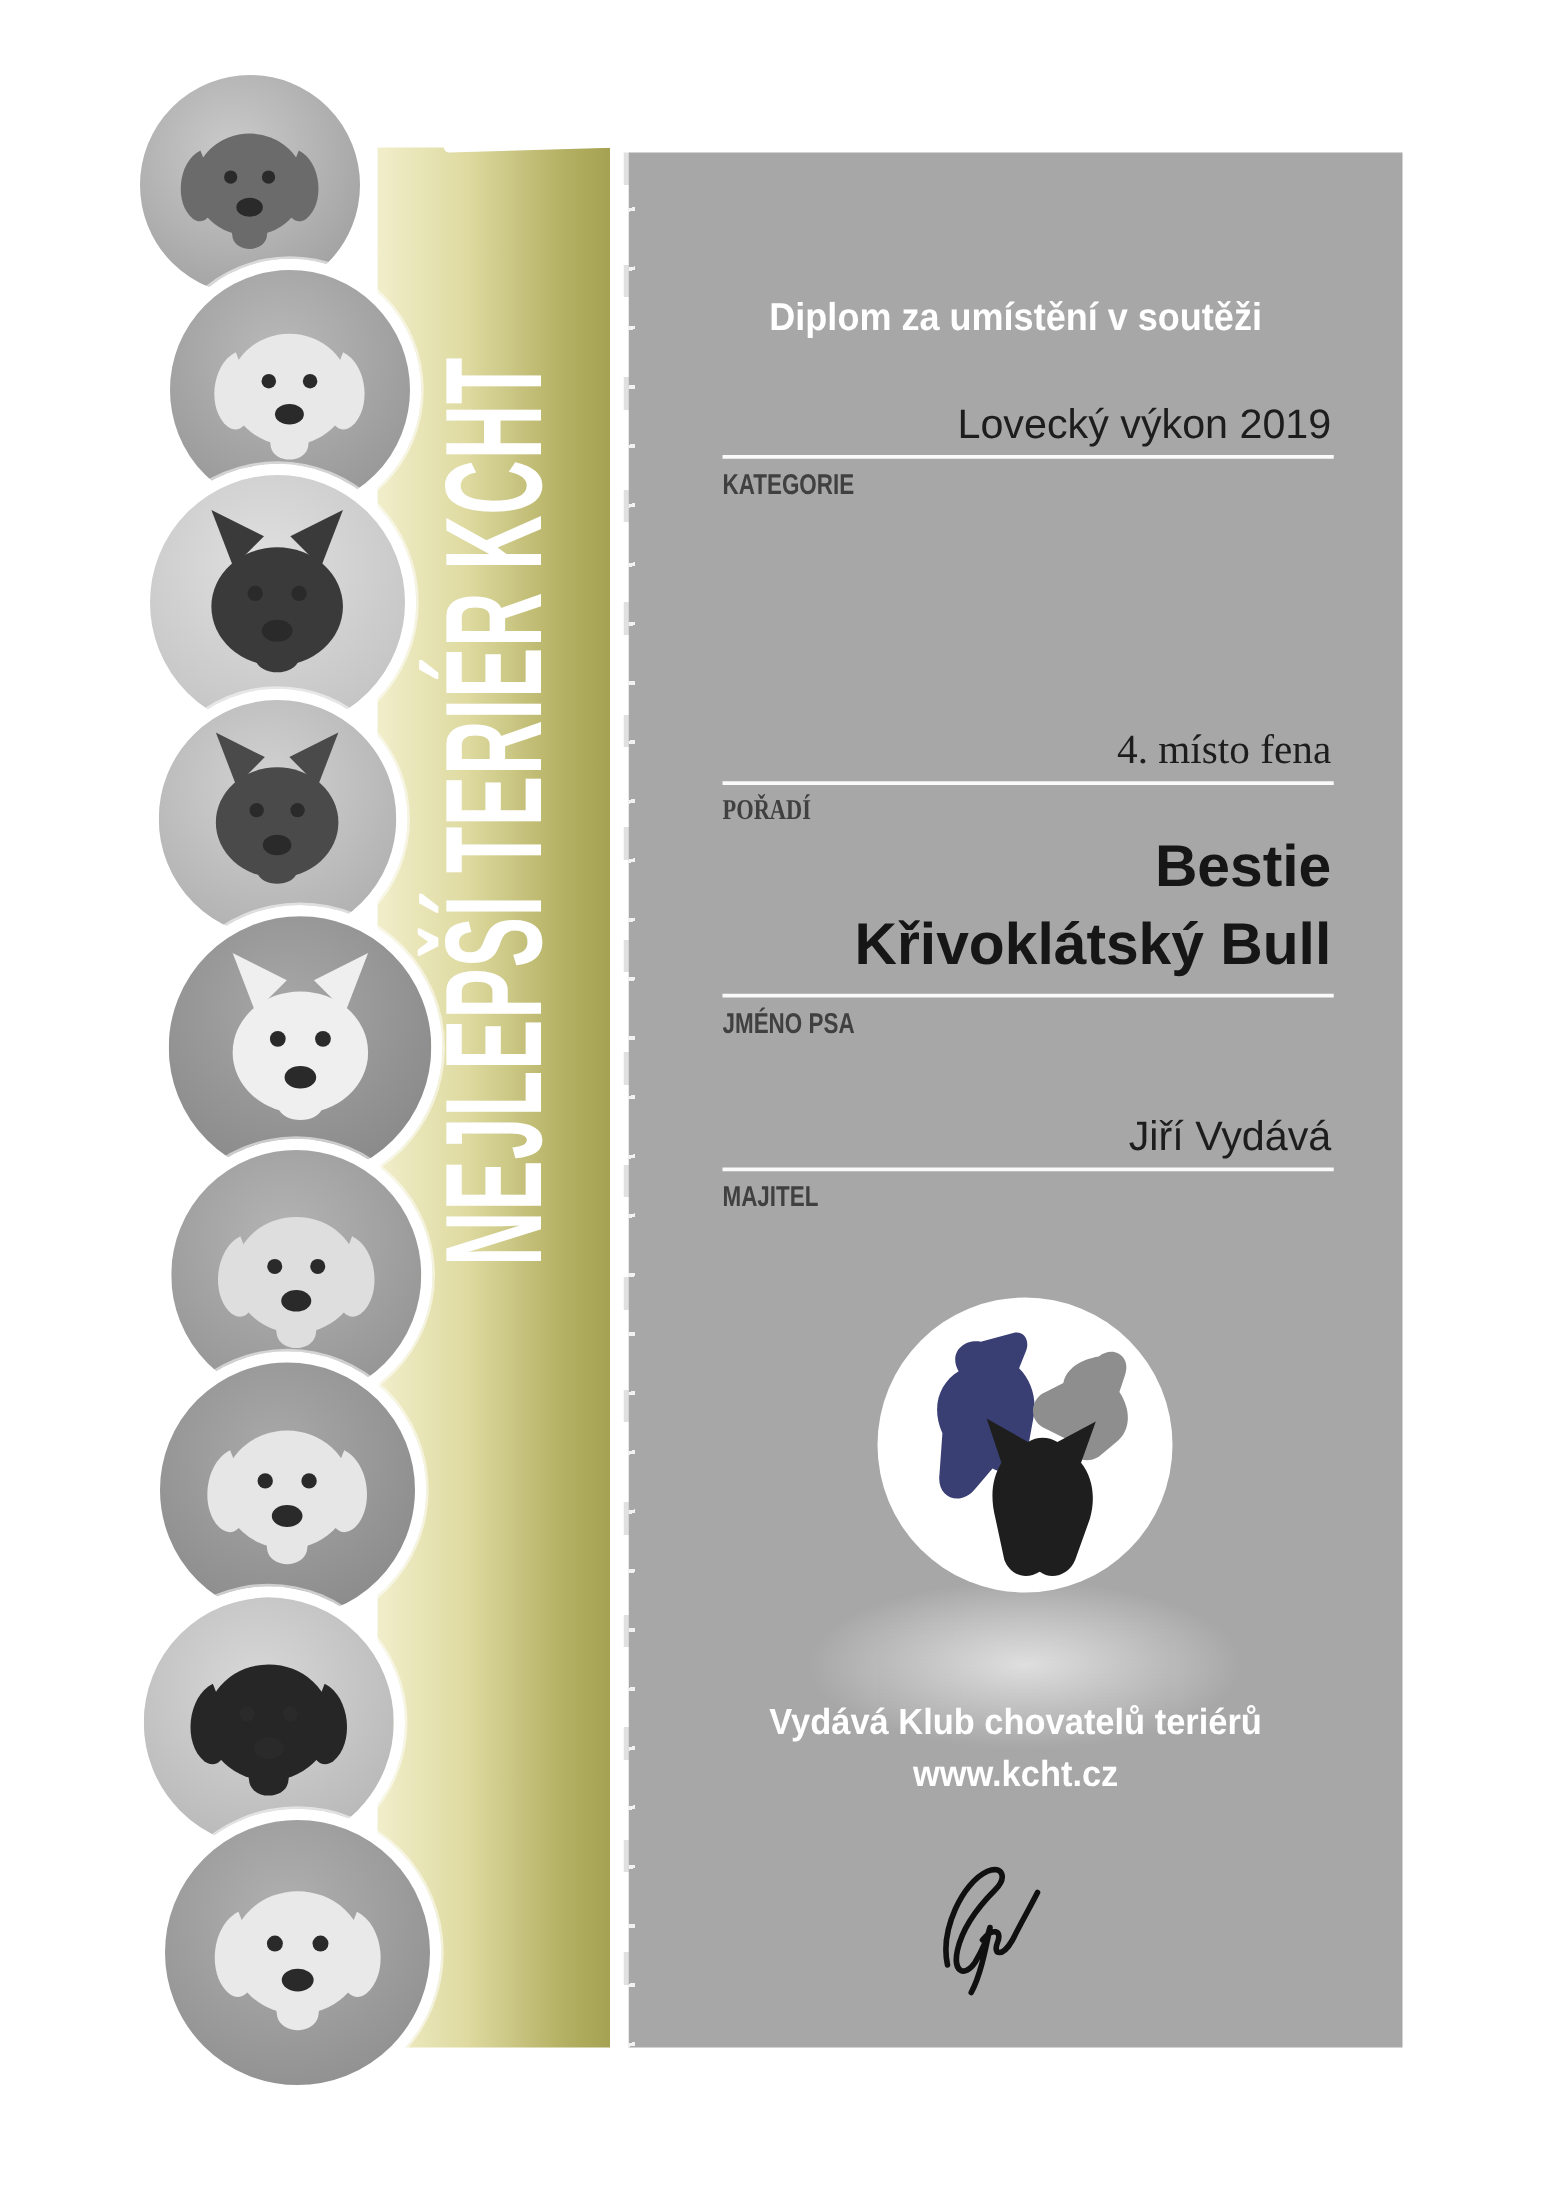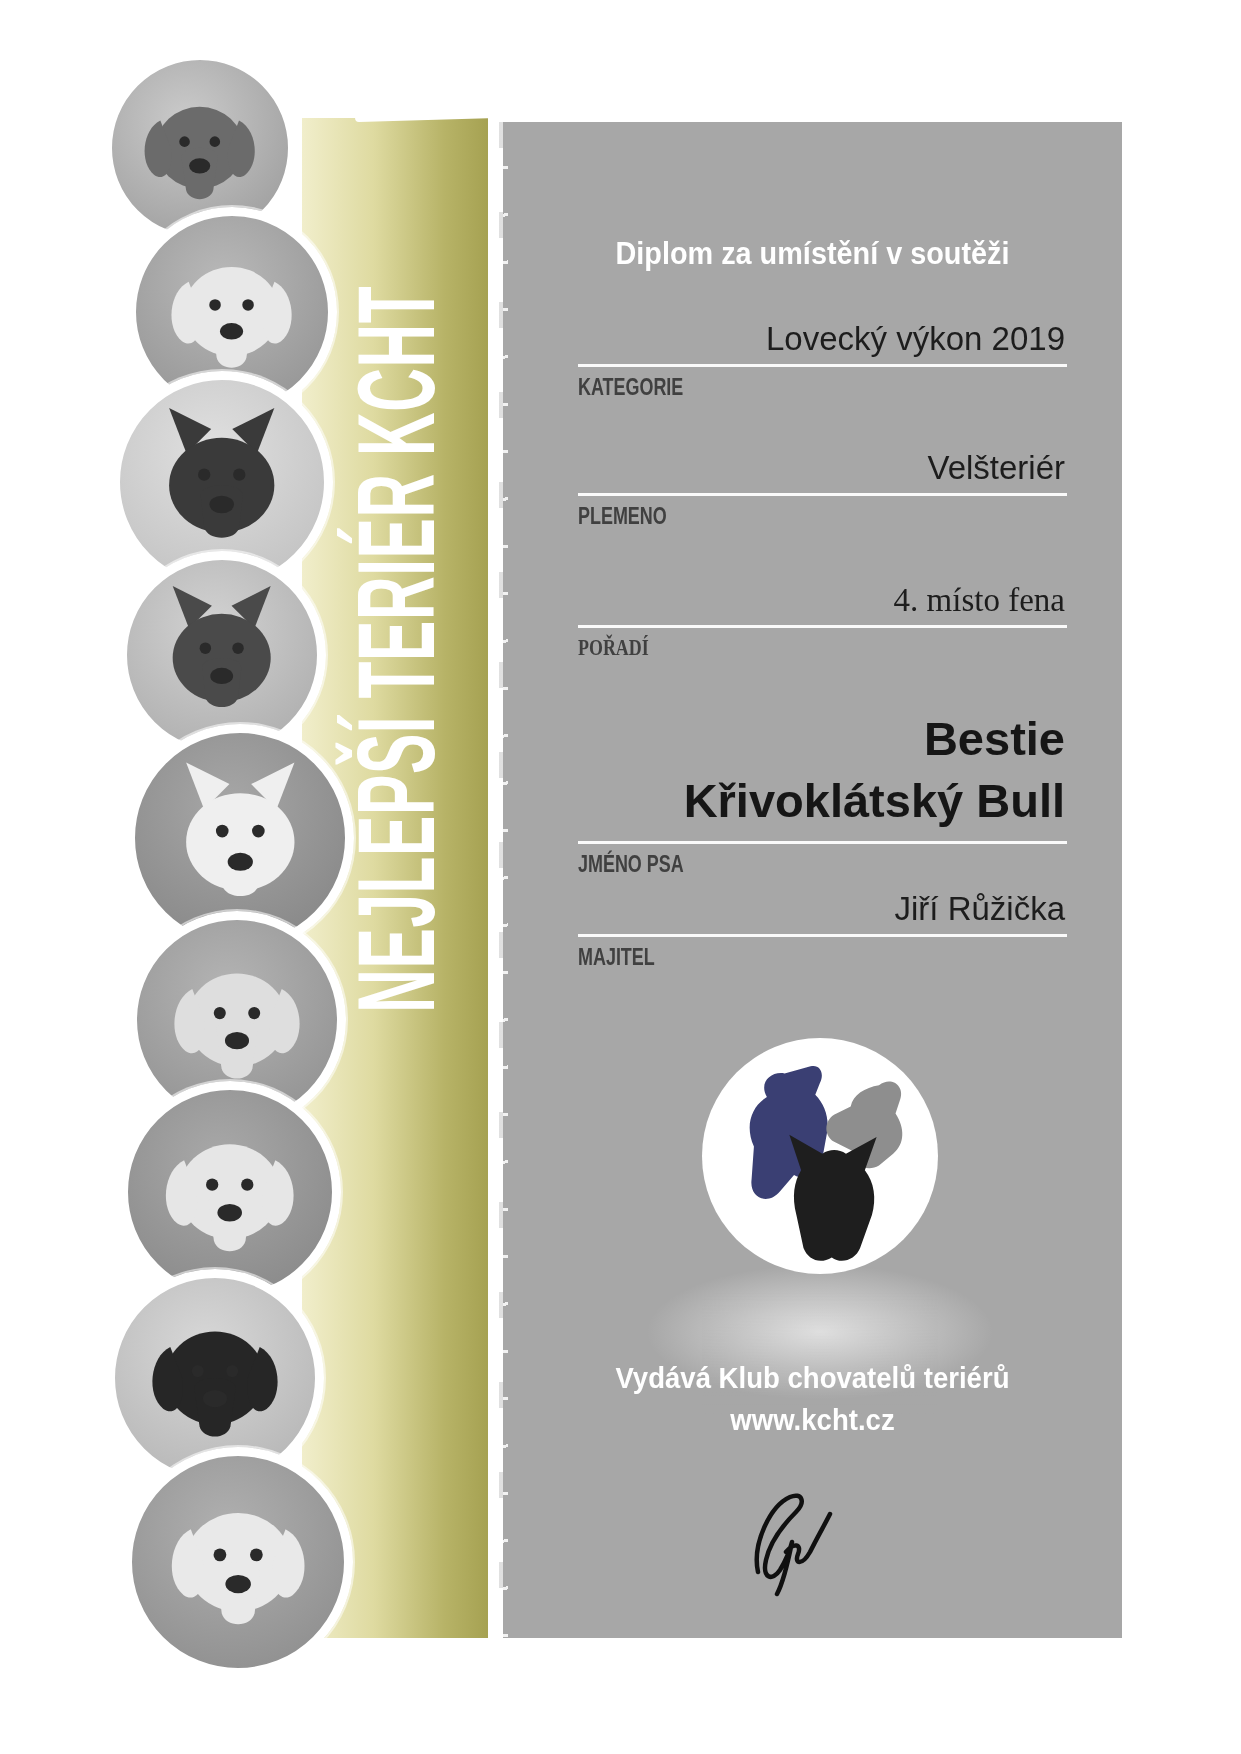--- a/index.html
+++ b/index.html
@@ -30,21 +30,21 @@
         text-align:center;font-size:31px;font-weight:700;color:#ffffff;
         transform:scaleX(.93);transform-origin:center;}
 
   
   .field{position:absolute;left:578px;width:489px;height:120px;}
   .field .value{position:absolute;right:2px;bottom:9px;font-size:33px;color:#1d1d1d;white-space:nowrap;}
   .field .underline{position:absolute;left:0;bottom:0;width:100%;height:3px;background:#fafafa;}
   .field .label{position:absolute;left:0;top:calc(100% + 7px);font-size:23px;font-weight:700;
         color:#404040;transform:scaleX(.78);transform-origin:left top;white-space:nowrap;}
   .f1{top:247px;} .f2{top:376px;} .f3{top:508px;font-family:Liberation Serif, serif;}
-  .f4{top:634px;height:210px;}
+  .f4{top:588px;height:210px;}
   .f4 .value{font-size:47px;font-weight:700;line-height:62px;color:#161616;text-align:right;bottom:12px;}
   .f5{top:817px;}
   .fsig{top:1448px;}
 
   
   .glow{position:absolute;left:640px;top:1262px;width:360px;height:140px;border-radius:50%;
         background:radial-gradient(ellipse at center,rgba(236,236,236,.85) 0%,rgba(167,167,167,0) 68%);}
   .logo{position:absolute;left:702px;top:1038px;width:236px;height:236px;border-radius:50%;
         background:#ffffff;overflow:hidden;}
   .logo svg{width:100%;height:100%;display:block;}
@@ -170,43 +170,38 @@
   <div class="panel-rough-left"></div>
 
   <div class="diploma-title">Diplom za umístění v soutěži</div>
 
   <div class="field f1">
     <div class="value">Lovecký výkon 2019</div>
     <div class="underline"></div>
     <div class="label">KATEGORIE</div>
   </div>
 
-  <div class="field f2">
-    <div class="value">Velšteriér</div>
-    <div class="underline"></div>
-    <div class="label">PLEMENO</div>
-  </div>
 
   <div class="field f3">
     <div class="value">4. místo fena</div>
     <div class="underline"></div>
     <div class="label">POŘADÍ</div>
   </div>
 
   <div class="field f4">
     <div class="value">
       <span>Bestie</span><br>
       <span>Křivoklátský Bull</span>
     </div>
     <div class="underline"></div>
     <div class="label">JMÉNO PSA</div>
   </div>
 
   <div class="field f5">
-    <div class="value">Jiří Růžička</div>
+    <div class="value">Jiří Vydává</div>
     <div class="underline"></div>
     <div class="label">MAJITEL</div>
   </div>
 
   <div class="glow"></div>
   <div class="logo">
     <svg viewBox="0 0 200 200">
         <use href="#kchtlogo"></use>
       </svg>
   </div>

